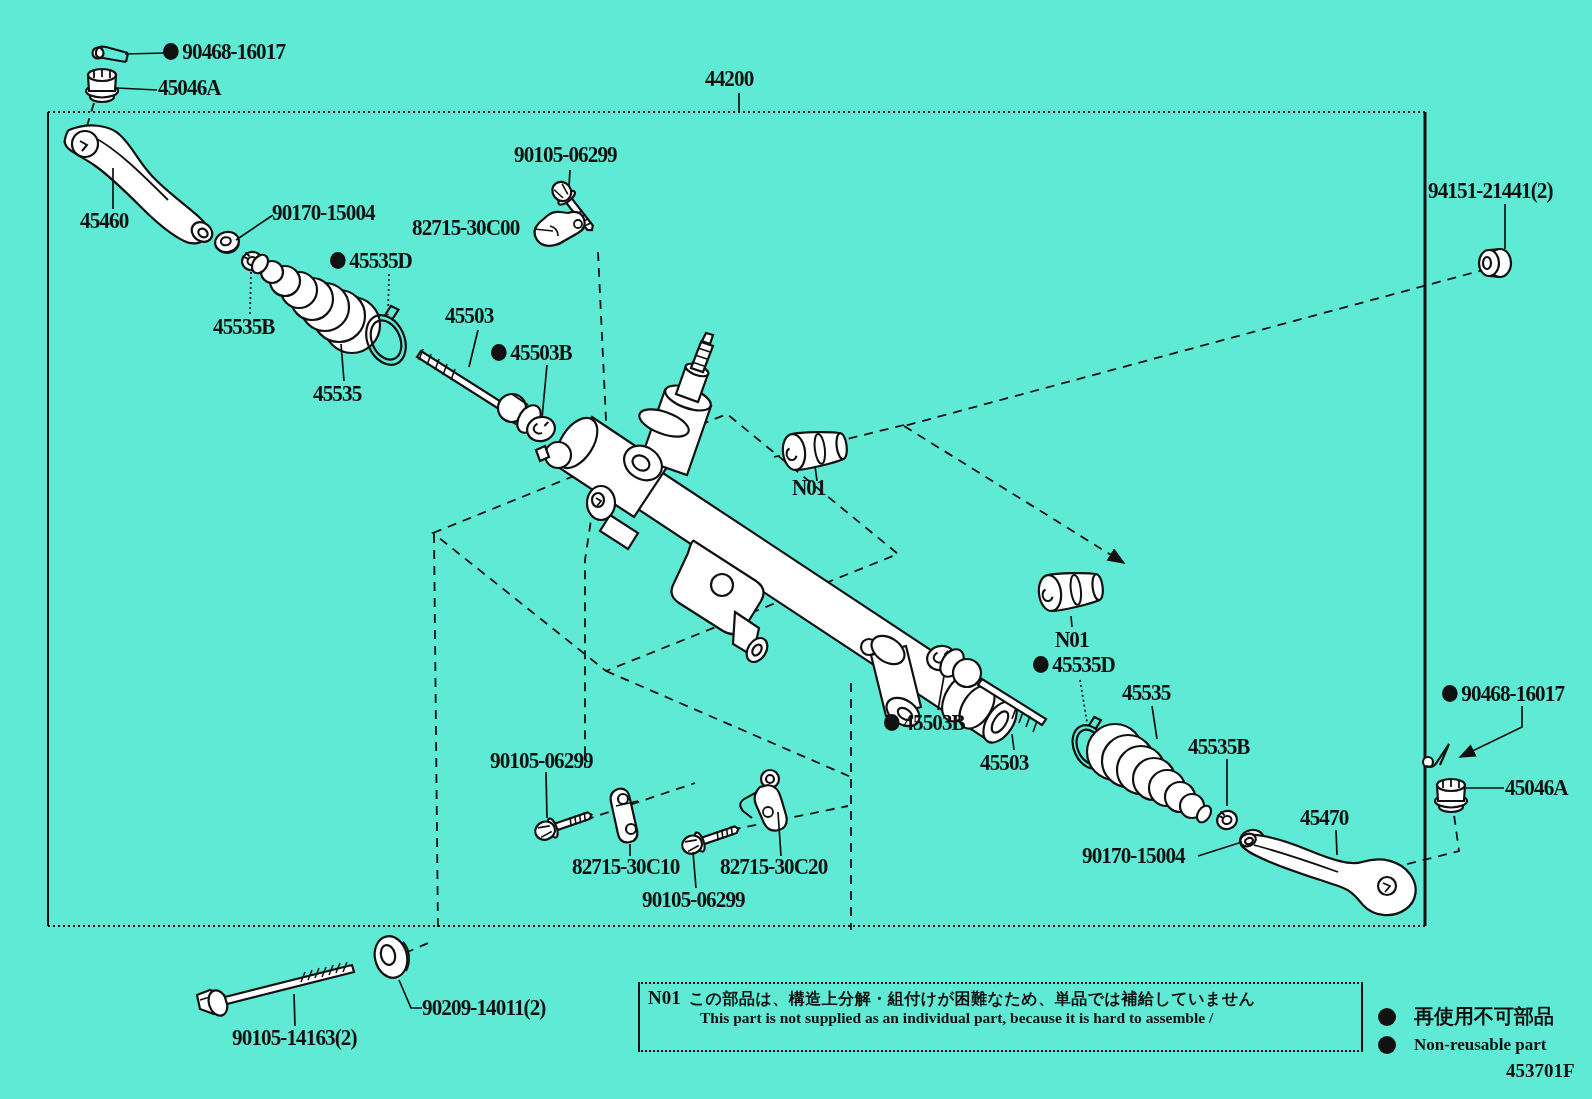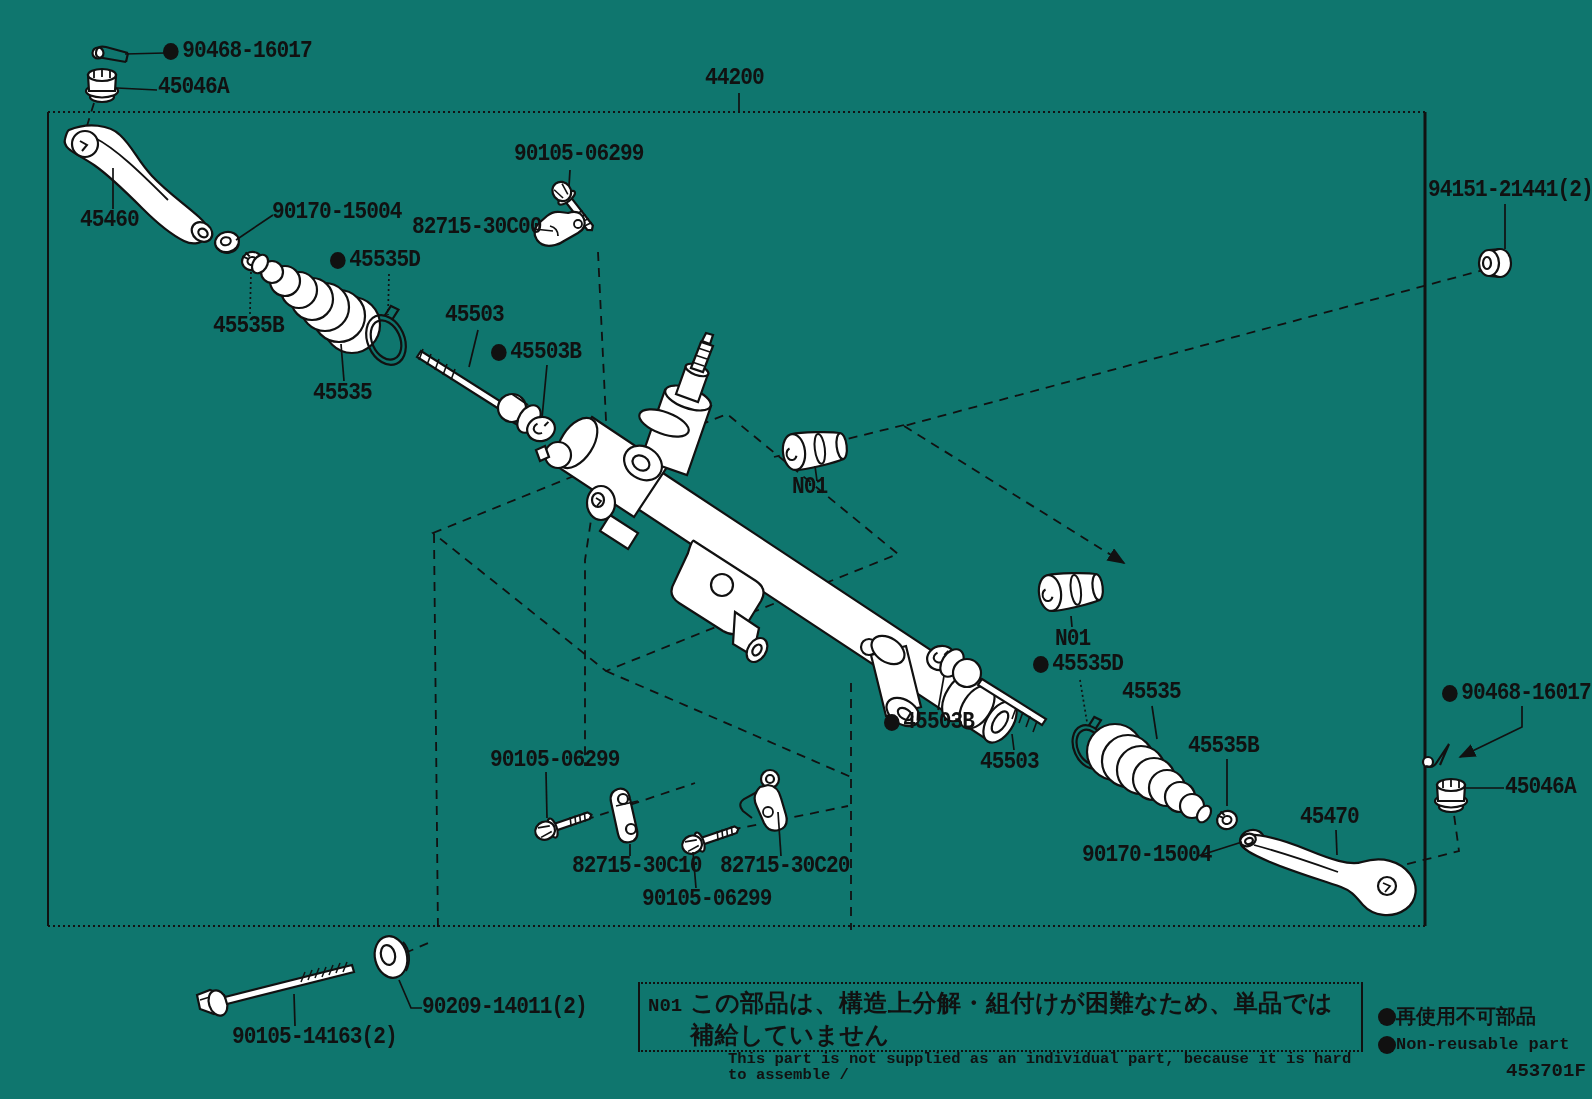--- a/index.html
+++ b/index.html
@@ -1,34 +1,34 @@
 <!DOCTYPE html>
 <html><head>
 <meta charset="utf-8">
 <style>
   html,body{margin:0;padding:0;background:#fff;}
-  .stage{position:relative;width:1592px;height:1099px;background:#0f766e;overflow:hidden;
-         font-family:Liberation Mono, monospace;color:#111;}
+  .stage{position:relative;width:1592px;height:1099px;background:#5eead4;overflow:hidden;
+         font-family:Liberation Serif, serif;color:#111;}
   .stage svg{position:absolute;left:0;top:0;}
   svg *{vector-effect:non-scaling-stroke;}
   .w{fill:#fff;}
   .plabel{position:absolute;display:flex;align-items:center;gap:4px;font-weight:700;
           font-size:23px;letter-spacing:-1px;line-height:1;white-space:nowrap;
           transform:scaleX(.92);transform-origin:left top;}
   .plabel .dot{width:17px;height:17px;border-radius:50%;background:#111;flex:0 0 auto;}
   .notebox{position:absolute;left:638px;top:982px;width:725px;height:70px;box-sizing:border-box;
            border-top:2px dotted #111;border-bottom:2px dotted #111;
            border-left:2px solid #111;border-right:2px solid #111;
            padding:3px 8px 0 8px;}
   .notebox .row1{display:flex;gap:8px;align-items:baseline;}
   .notebox .code{font-weight:700;font-size:19px;}
-  .notebox .jp{font-weight:600;font-size:24px;letter-spacing:.5px;}
-  .notebox .en{font-weight:600;font-size:15.5px;margin-left:80px;line-height:1.05;}
+  .notebox .jp{font-weight:600;font-size:16px;letter-spacing:.5px;}
+  .notebox .en{font-weight:600;font-size:15.5px;margin-left:52px;line-height:1.05;}
   .legend{position:absolute;left:1378px;top:1003px;display:flex;flex-direction:column;gap:5px;}
-  .legend .lrow{display:flex;align-items:center;gap:0;}
+  .legend .lrow{display:flex;align-items:center;gap:18px;}
   .legend .ldot{width:18px;height:18px;border-radius:50%;background:#111;flex:0 0 auto;}
   .legend .jp{font-weight:700;font-size:20px;}
   .legend .en{font-weight:700;font-size:17px;}
   .footL{position:absolute;left:12px;top:1124px;font-weight:700;font-size:16px;}
   .footR{position:absolute;left:1506px;top:1060px;font-weight:700;font-size:19px;text-align:right;}
 </style>
 </head>
 <body>
 
 <div class="stage">

